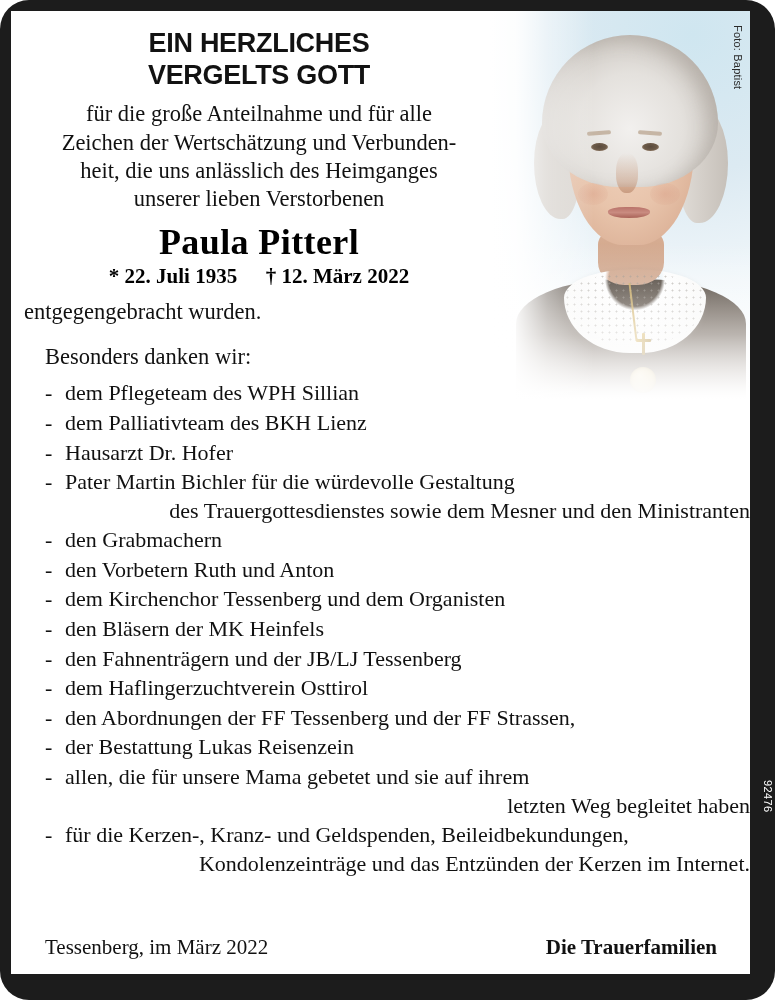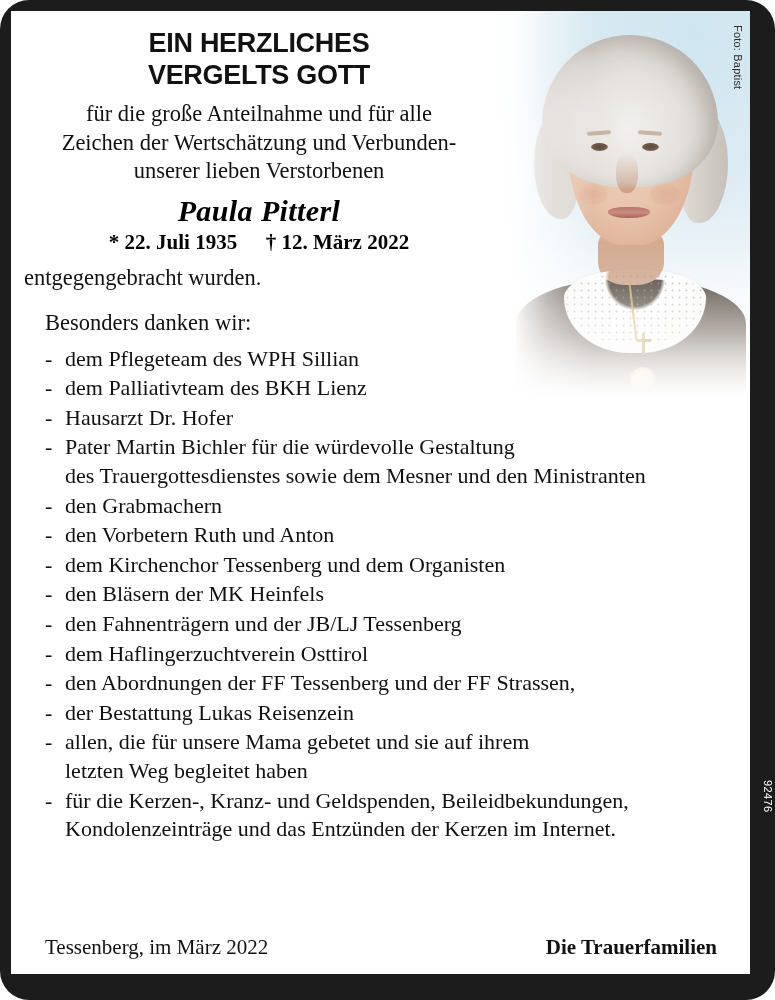--- a/index.html
+++ b/index.html
@@ -218,25 +218,24 @@
     font-size: 22.5px;
     line-height: 1.26;
     color: #111111;
   }
 
   .name {
     width: 470px;
     margin: 10px 0 0 13px;
     text-align: center;
     font-weight: bold;
-    font-size: 30px;
+    font-size: 36px;
     line-height: 1.05;
     letter-spacing: .4px;
     color: #000000;
-    font-style: italic;
   }
 
   .dates {
     width: 470px;
     margin: 3px 0 0 13px;
     text-align: center;
     font-weight: bold;
     font-size: 21px;
     color: #000000;
   }
@@ -269,20 +268,21 @@
     padding-left: 20px;
     margin-bottom: 1px;
   }
   .thanks-list li .dash {
     position: absolute;
     left: 0;
     top: 0;
   }
   .thanks-list li .cont {
     display: block;
+    text-align: right;
   }
 
   .footer {
     position: absolute;
     left: 34px;
     bottom: 14px;
     width: 672px;
     display: flex;
     justify-content: space-between;
     align-items: flex-end;
@@ -330,20 +330,21 @@
     <div class="content">
 
       <div class="headline">
         <div>EIN HERZLICHES</div>
         <div>VERGELTS GOTT</div>
       </div>
 
       <div class="intro">
         <div>für die große Anteilnahme und für alle</div>
         <div>Zeichen der Wertschätzung und Verbunden-</div>
+        <div>heit, die uns anlässlich des Heimganges</div>
         <div>unserer lieben Verstorbenen</div>
       </div>
 
       <div class="name">Paula Pitterl</div>
 
       <div class="dates">
         <span>* 22. Juli 1935</span>
         <span class="gap"></span>
         <span>† 12. März 2022</span>
       </div>

